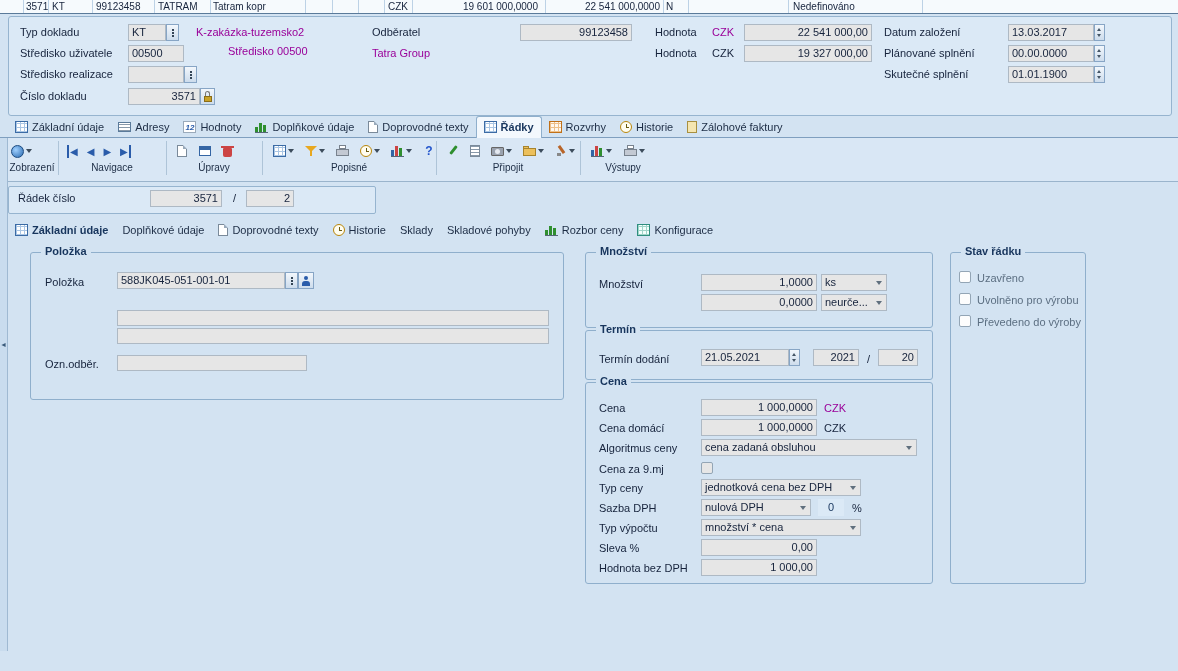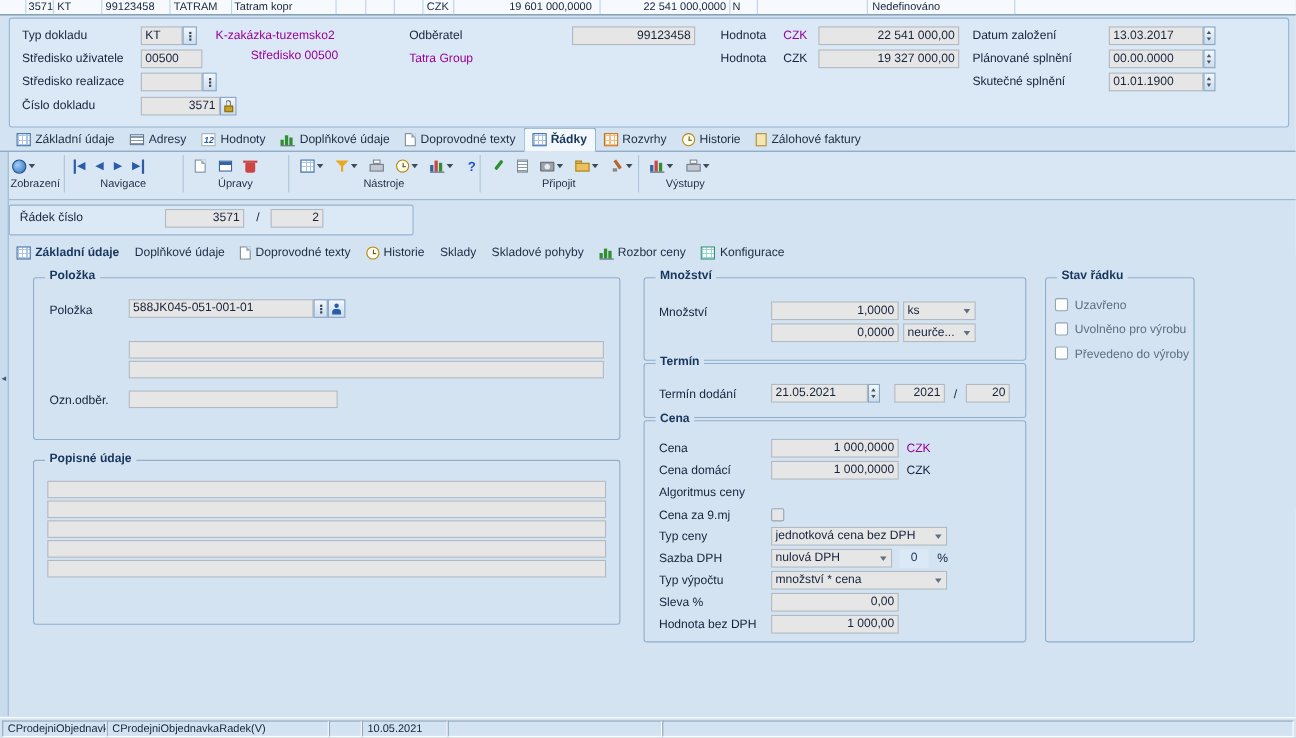--- a/index.html
+++ b/index.html
@@ -301,21 +301,21 @@
           <i class="caret"></i>
         </span>
       <span class="tbtn">
           <i class="ic ic-printer"></i>
           <i class="caret"></i>
         </span>
     </div>
     <div class="tblabel" style="left:6px;width:52px">Zobrazení</div>
     <div class="tblabel" style="left:58px;width:108px">Navigace</div>
     <div class="tblabel" style="left:166px;width:96px">Úpravy</div>
-    <div class="tblabel" style="left:262px;width:174px">Nástroje</div>
+    <div class="tblabel" style="left:262px;width:174px">Popisné</div>
     <div class="tblabel" style="left:436px;width:144px">Připojit</div>
     <div class="tblabel" style="left:580px;width:86px">Výstupy</div>
   </div>
 
   <div class="abs" style="left:0;top:138px;width:7px;height:513px;background:#c9dcee;border-right:1px solid #9fb9d2">
     <span class="abs" style="left:0;top:200px;width:7px;font-size:7px;color:#3a5a7a;line-height:14px;overflow:hidden">◄</span>
   </div>
 
   <div class="abs" style="left:8px;top:186px;width:366px;height:26px;background:#dbe9f6;border:1px solid #96b4cf;border-radius:2px"></div>
   <span class="abs lbl" style="left:18px;top:192px">Řádek číslo</span>
@@ -364,28 +364,20 @@
       </div>
     <div class="fbtn" style="left:267px;top:19px;width:16px">
         <i class="ic ic-person"></i>
       </div>
     <div class="fld sm" style="left:86px;top:57px;width:432px"></div>
     <div class="fld sm" style="left:86px;top:75px;width:432px"></div>
     <span class="abs lbl" style="left:14px;top:105px">Ozn.odběr.</span>
     <div class="fld sm" style="left:86px;top:102px;width:190px"></div>
   </div>
 
-  <div class="grp" style="left:30px;top:418px;width:532px;height:148px">
-    <span class="grp-title">Popisné údaje</span>
-    <div class="fld sm" style="left:12px;top:18px;width:508px"></div>
-    <div class="fld sm" style="left:12px;top:36px;width:508px"></div>
-    <div class="fld sm" style="left:12px;top:54px;width:508px"></div>
-    <div class="fld sm" style="left:12px;top:72px;width:508px"></div>
-    <div class="fld sm" style="left:12px;top:90px;width:508px"></div>
-  </div>
 
   <div class="grp" style="left:585px;top:252px;width:346px;height:74px">
     <span class="grp-title">Množství</span>
     <span class="abs lbl" style="left:13px;top:25px">Množství</span>
     <div class="fld tr" style="left:115px;top:21px;width:116px">1,0000</div>
     <div class="fld drop" style="left:235px;top:21px;width:66px">ks</div>
     <div class="fld tr" style="left:115px;top:41px;width:116px">0,0000</div>
     <div class="fld drop" style="left:235px;top:41px;width:66px">neurče...</div>
   </div>
 
@@ -401,20 +393,21 @@
 
   <div class="grp" style="left:585px;top:382px;width:346px;height:200px">
     <span class="grp-title">Cena</span>
     <span class="abs lbl" style="left:13px;top:19px">Cena</span>
     <div class="fld tr" style="left:115px;top:16px;width:116px">1 000,0000</div>
     <span class="abs lbl mag" style="left:238px;top:19px">CZK</span>
     <span class="abs lbl" style="left:13px;top:39px">Cena domácí</span>
     <div class="fld tr" style="left:115px;top:36px;width:116px">1 000,0000</div>
     <span class="abs lbl" style="left:238px;top:39px">CZK</span>
     <span class="abs lbl" style="left:13px;top:59px">Algoritmus ceny</span>
+    <div class="fld drop" style="left:115px;top:56px;width:216px">cena zadaná obsluhou</div>
     <span class="abs lbl" style="left:13px;top:80px">Cena za 9.mj</span>
     <span class="cb dis" style="left:115px;top:79px"></span>
     <span class="abs lbl" style="left:13px;top:99px">Typ ceny</span>
     <div class="fld drop" style="left:115px;top:96px;width:160px">jednotková cena bez DPH</div>
     <span class="abs lbl" style="left:13px;top:119px">Sazba DPH</span>
     <div class="fld drop" style="left:115px;top:116px;width:110px">nulová DPH</div>
     <div class="fld ctr b navy" style="left:232px;top:116px;width:26px;background:#dbe9f6;border-color:#dbe9f6">0</div>
     <span class="abs lbl" style="left:266px;top:119px">%</span>
     <span class="abs lbl" style="left:13px;top:139px">Typ výpočtu</span>
     <div class="fld drop" style="left:115px;top:136px;width:160px">množství * cena</div>
@@ -427,22 +420,14 @@
   <div class="grp" style="left:950px;top:252px;width:134px;height:330px">
     <span class="grp-title">Stav řádku</span>
     <span class="cb" style="left:8px;top:18px"></span>
     <span class="abs lbl gray" style="left:26px;top:19px">Uzavřeno</span>
     <span class="cb" style="left:8px;top:40px"></span>
     <span class="abs lbl gray" style="left:26px;top:41px">Uvolněno pro výrobu</span>
     <span class="cb" style="left:8px;top:62px"></span>
     <span class="abs lbl gray" style="left:26px;top:63px">Převedeno do výroby</span>
   </div>
 
-  <div class="abs" style="left:0;top:652px;width:1178px;height:19px;background:#d3e3f2;border-top:1px solid #ffffff">
-    <div class="seg" style="left:2px;width:95px">CProdejniObjednavk</div>
-    <div class="seg" style="left:97px;width:202px">CProdejniObjednavkaRadek(V)</div>
-    <div class="seg" style="left:299px;width:30px"></div>
-    <div class="seg" style="left:329px;width:78px">10.05.2021</div>
-    <div class="seg" style="left:407px;width:195px"></div>
-    <div class="seg" style="left:602px;width:574px"></div>
-  </div>
 
 </div>
 
 </body></html>

